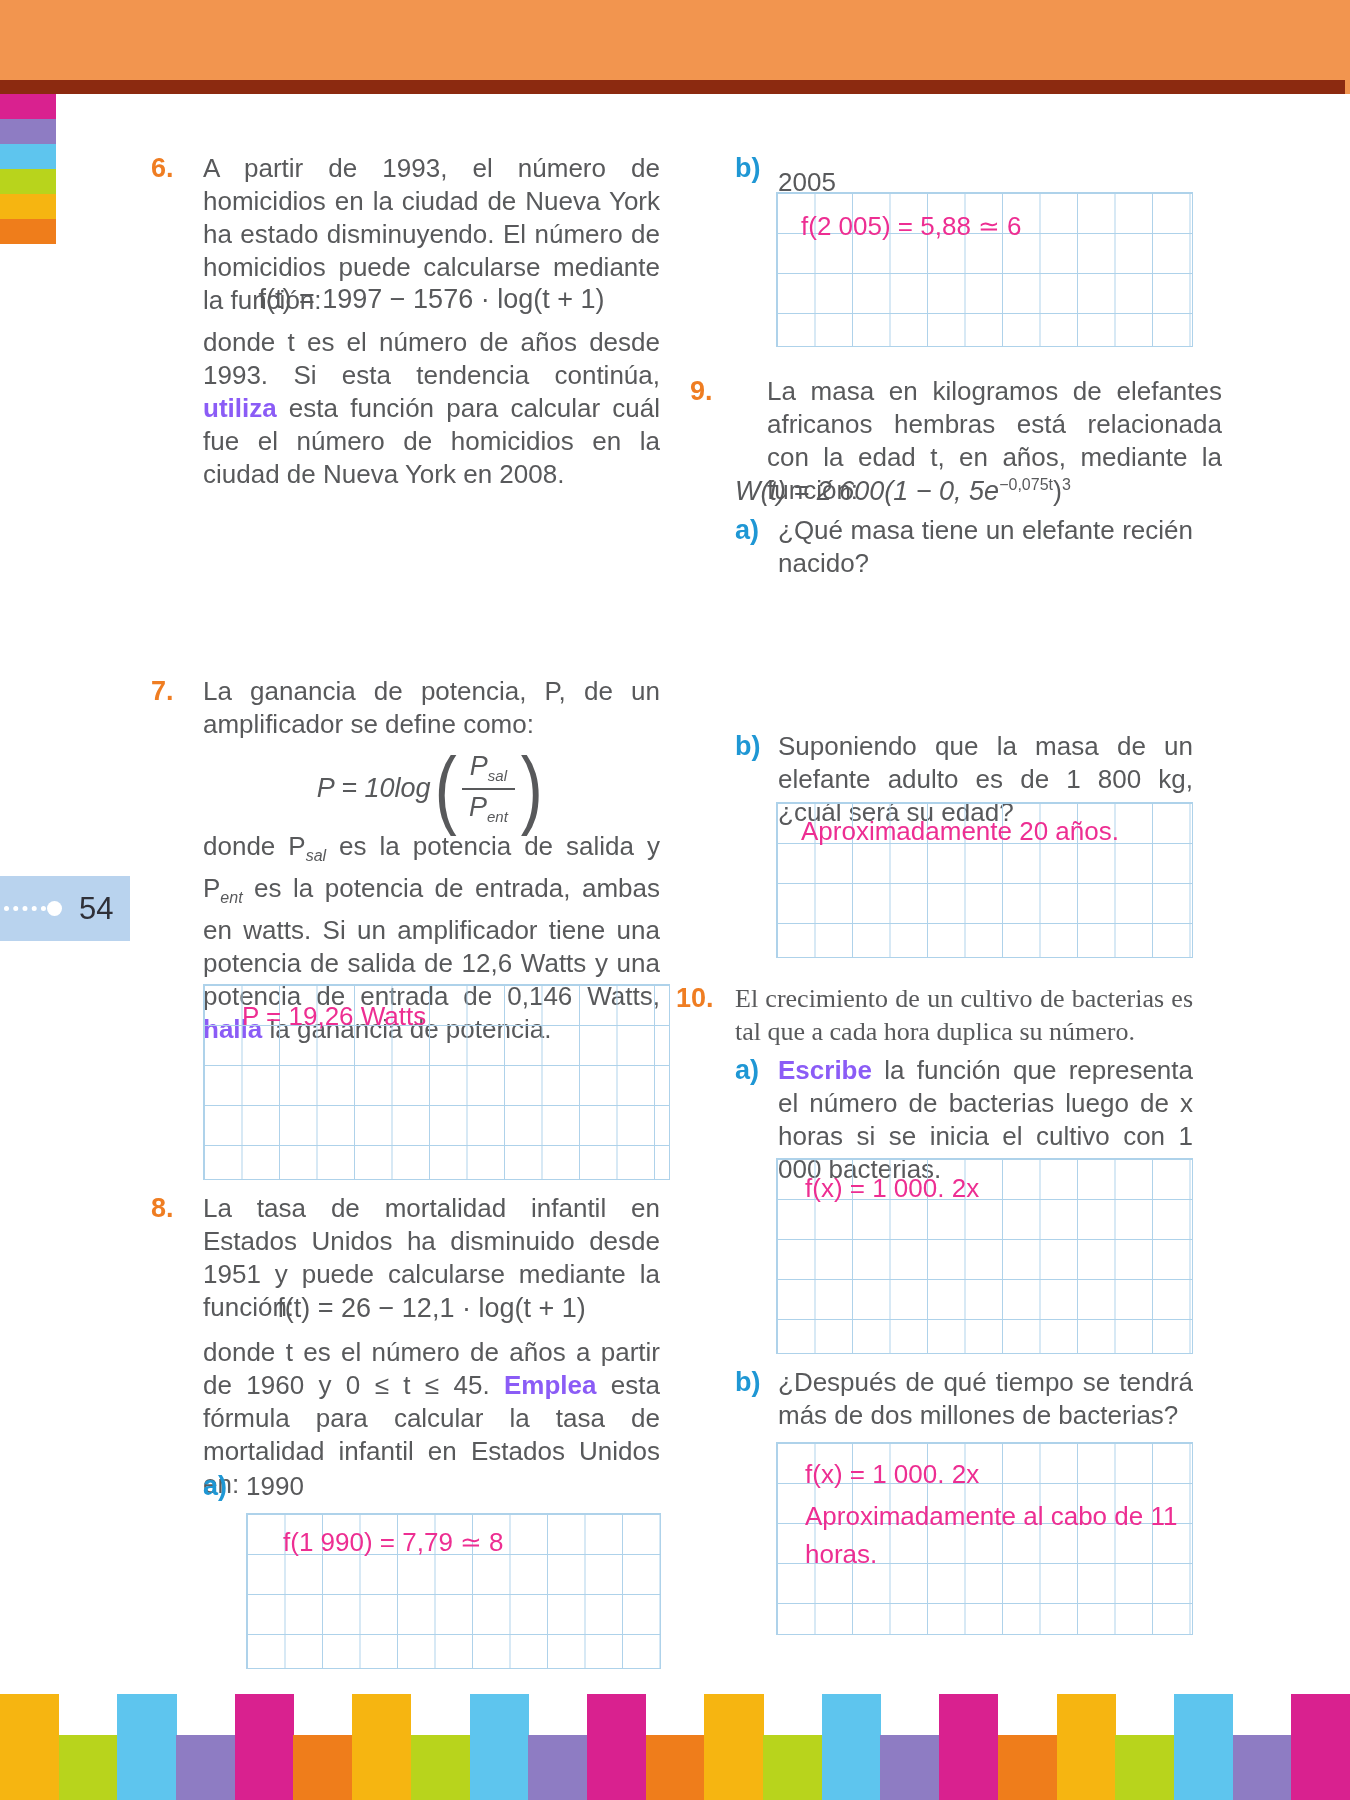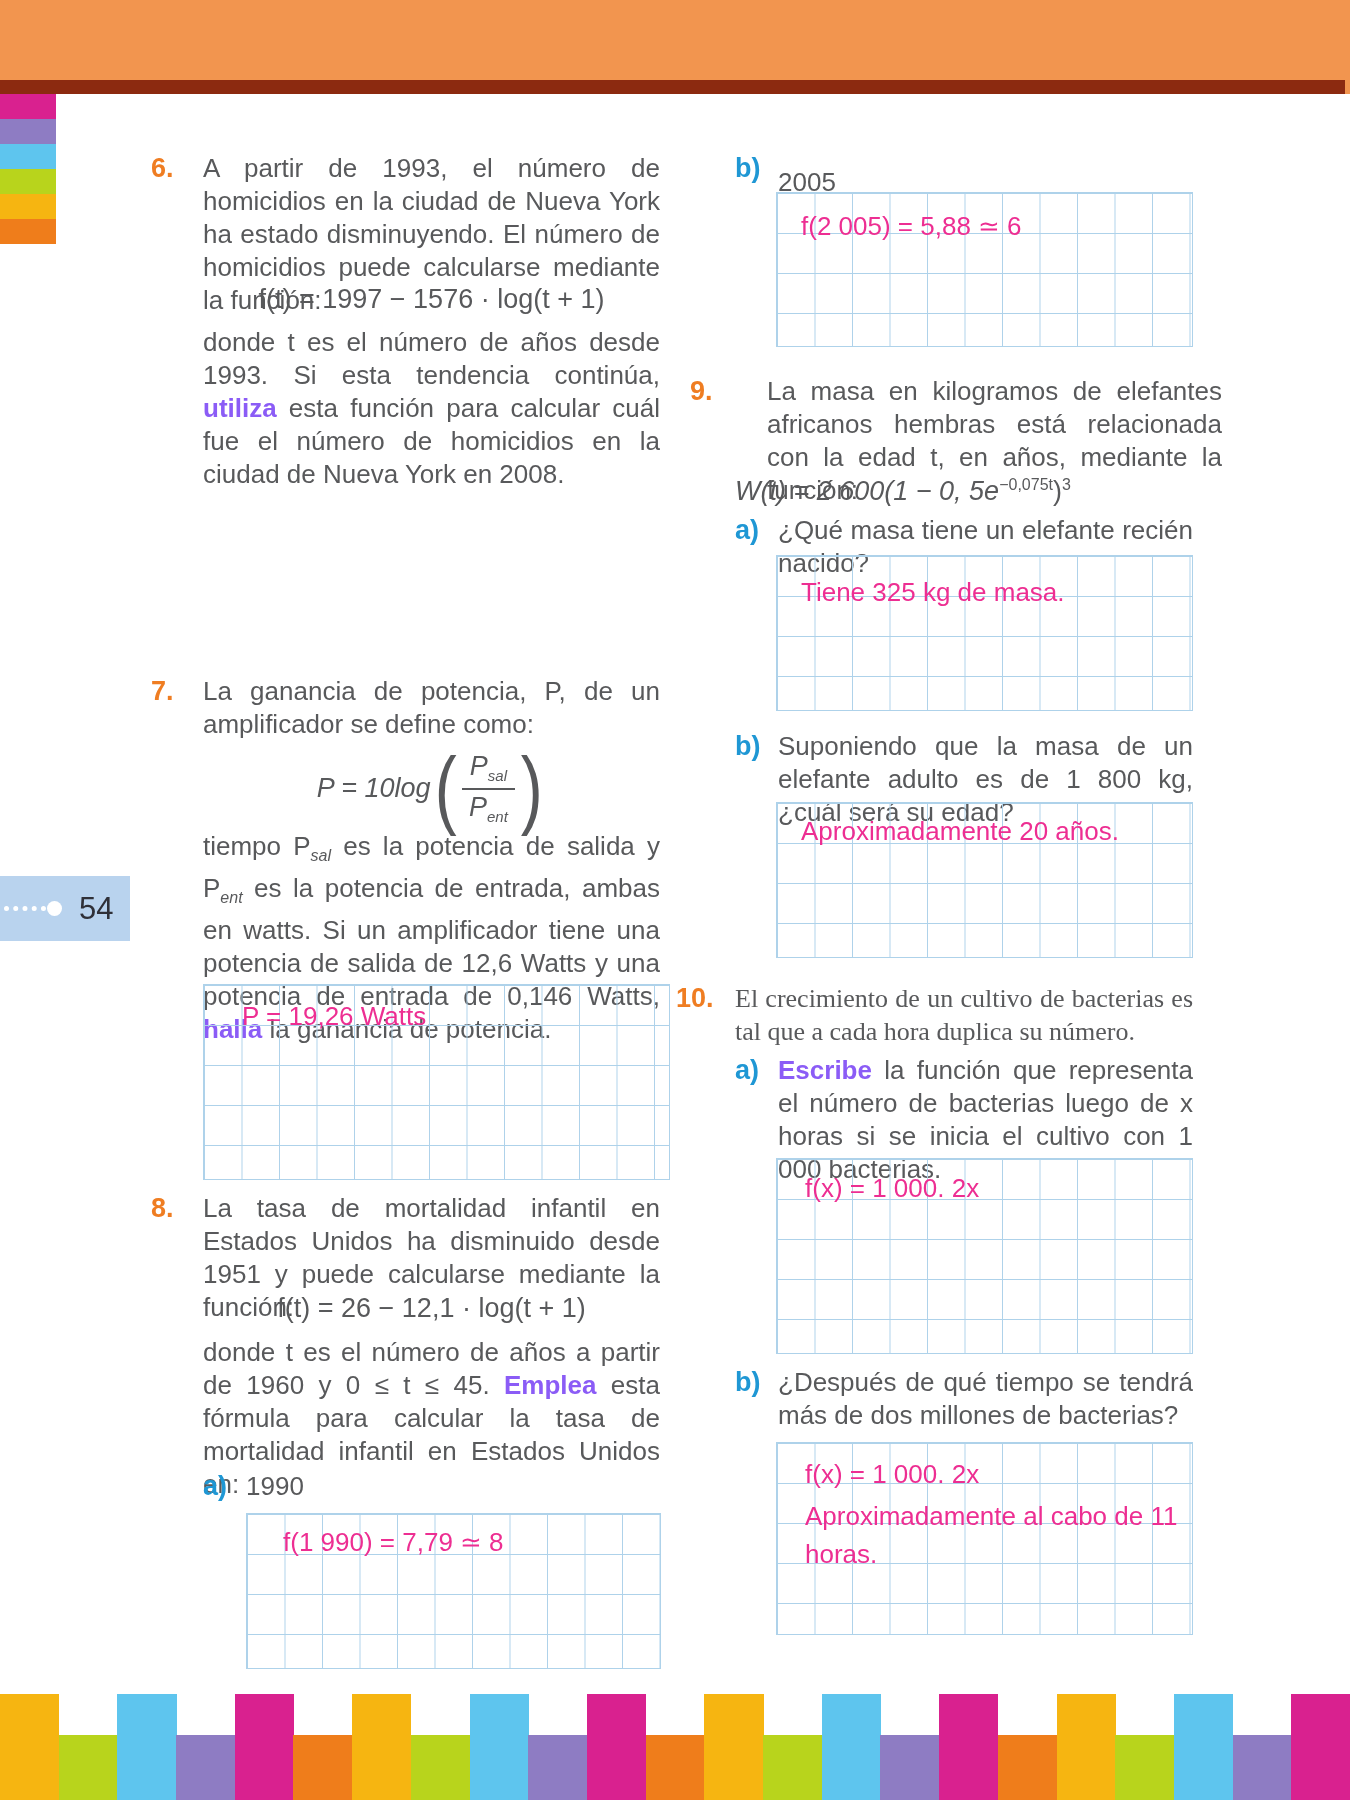--- a/index.html
+++ b/index.html
@@ -87,21 +87,21 @@
   <div class="txt" style="left:203px;top:675px;width:457px;">La ganancia de potencia, P, de un amplificador se define como:</div>
   <div class="f7wrap" style="left:203px;top:742px;width:457px;height:92px;">
     <span class="it">P = 10log</span>
     <span class="paren">(</span>
     <span class="frac">
       <span class="fnum"><span class="it">P</span><sub>sal</sub></span>
       <span class="fden"><span class="it">P</span><sub>ent</sub></span>
     </span>
     <span class="paren">)</span>
   </div>
-  <div class="txt" style="left:203px;top:830px;width:457px;"><span>tiempo P</span><sub>sal</sub><span> es la potencia de salida y P</span><sub>ent</sub><span> es la potencia de entrada, ambas en watts. Si un amplificador tiene una potencia de salida de 12,6 Watts y una potencia de entrada de 0,146 Watts, </span><span class="b">halla</span><span> la ganancia de potencia.</span></div>
+  <div class="txt" style="left:203px;top:830px;width:457px;"><span>donde P</span><sub>sal</sub><span> es la potencia de salida y P</span><sub>ent</sub><span> es la potencia de entrada, ambas en watts. Si un amplificador tiene una potencia de salida de 12,6 Watts y una potencia de entrada de 0,146 Watts, </span><span class="b">halla</span><span> la ganancia de potencia.</span></div>
   <div class="gridbox" style="left:203px;top:984px;width:465px;height:194px;">
     <div class="ans" style="left:38px;top:16px;">P = 19,26 Watts</div>
   </div>
 
   <div class="num" style="left:151px;top:1192px;">8.</div>
   <div class="txt" style="left:203px;top:1192px;width:457px;">La tasa de mortalidad infantil en Estados Unidos ha disminuido desde 1951 y puede calcularse mediante la función:</div>
   <div class="formula center" style="left:203px;top:1293px;width:457px;">f(t) = 26 − 12,1 · log(t + 1)</div>
   <div class="txt" style="left:203px;top:1336px;width:457px;"><span>donde t es el número de años a partir de 1960 y 0 ≤ t ≤ 45. </span><span class="b">Emplea</span><span> esta fórmula para calcular la tasa de mortalidad infantil en Estados Unidos en:</span></div>
   <div class="ab" style="left:203px;top:1470px;">a)</div>
   <div class="txt" style="left:246px;top:1470px;width:400px;">1990</div>
@@ -113,23 +113,20 @@
   <div class="txt" style="left:778px;top:152px;width:400px;margin-top:14px;">2005</div>
   <div class="gridbox" style="left:776px;top:192px;width:415px;height:153px;">
     <div class="ans" style="left:24px;top:18px;">f(2 005) = 5,88 ≃ 6</div>
   </div>
 
   <div class="num" style="left:690px;top:375px;">9.</div>
   <div class="txt" style="left:735px;top:375px;width:455px;margin-left:32px;">La masa en kilogramos de elefantes africanos hembras está relacionada con la edad t, en años, mediante la función:</div>
   <div class="formula" style="left:735px;top:476px;"><span class="it">W(t) = 2 600(1 − 0, 5e</span><sup>−0,075t</sup><span>)</span><sup>3</sup></div>
   <div class="ab" style="left:735px;top:514px;">a)</div>
   <div class="txt" style="left:778px;top:514px;width:415px;">¿Qué masa tiene un elefante recién nacido?</div>
-  <div class="gridbox" style="left:776px;top:555px;width:415px;height:154px;">
-    <div class="ans" style="left:24px;top:21px;">Tiene 325 kg de masa.</div>
-  </div>
   <div class="ab" style="left:735px;top:730px;">b)</div>
   <div class="txt" style="left:778px;top:730px;width:415px;">Suponiendo que la masa de un elefante adulto es de 1 800 kg, ¿cuál será su edad?</div>
   <div class="gridbox" style="left:776px;top:802px;width:415px;height:154px;">
     <div class="ans" style="left:24px;top:13px;">Aproximadamente 20 años.</div>
   </div>
 
   <div class="num" style="left:676px;top:982px;">10.</div>
   <div class="txt" style="left:735px;top:982px;width:458px;font-family:Liberation Serif, serif;">El crecimiento de un cultivo de bacterias es tal que a cada hora duplica su número.</div>
   <div class="ab" style="left:735px;top:1054px;">a)</div>
   <div class="txt" style="left:778px;top:1054px;width:415px;"><span class="b">Escribe</span><span> la función que representa el número de bacterias luego de x horas si se inicia el cultivo con 1 000 bacterias.</span></div>

